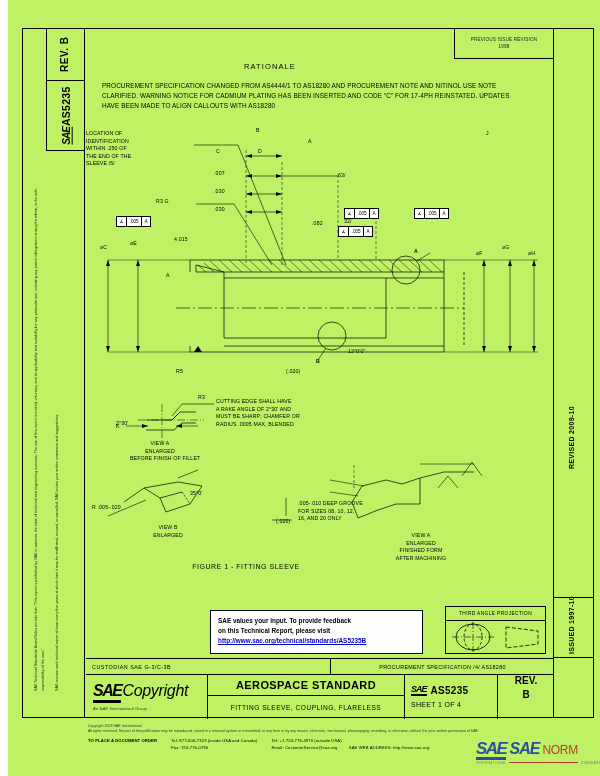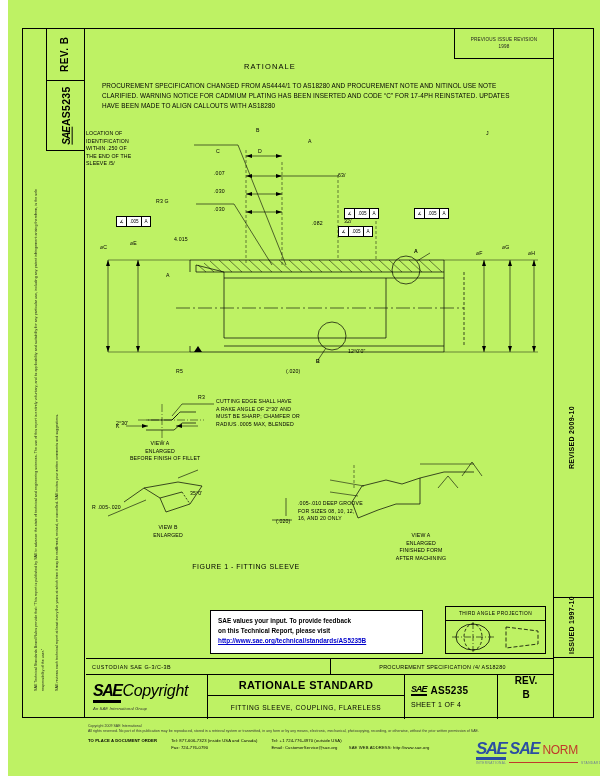--- a/index.html
+++ b/index.html
@@ -531,21 +531,21 @@
     </div>
     <div class="tb-r2">
       <div class="tb-logo">
         <div class="logo-row">
           <span class="logo-sae">SAE</span>
           <span class="logo-aero">Copyright</span>
         </div>
         <div class="logo-sub">An SAE International Group</div>
       </div>
       <div class="tb-mid">
-        <div class="tb-as">RATIONALE STANDARD</div>
+        <div class="tb-as">AEROSPACE STANDARD</div>
         <div class="tb-ttl">FITTING SLEEVE, COUPLING, FLARELESS</div>
       </div>
       <div class="tb-num">
         <div class="numrow">
           <span class="num-sae">SAE</span>
           <span class="num-id">AS5235</span>
         </div>
         <div class="num-sheet">SHEET 1 OF 4</div>
       </div>
       <div class="tb-rev">

